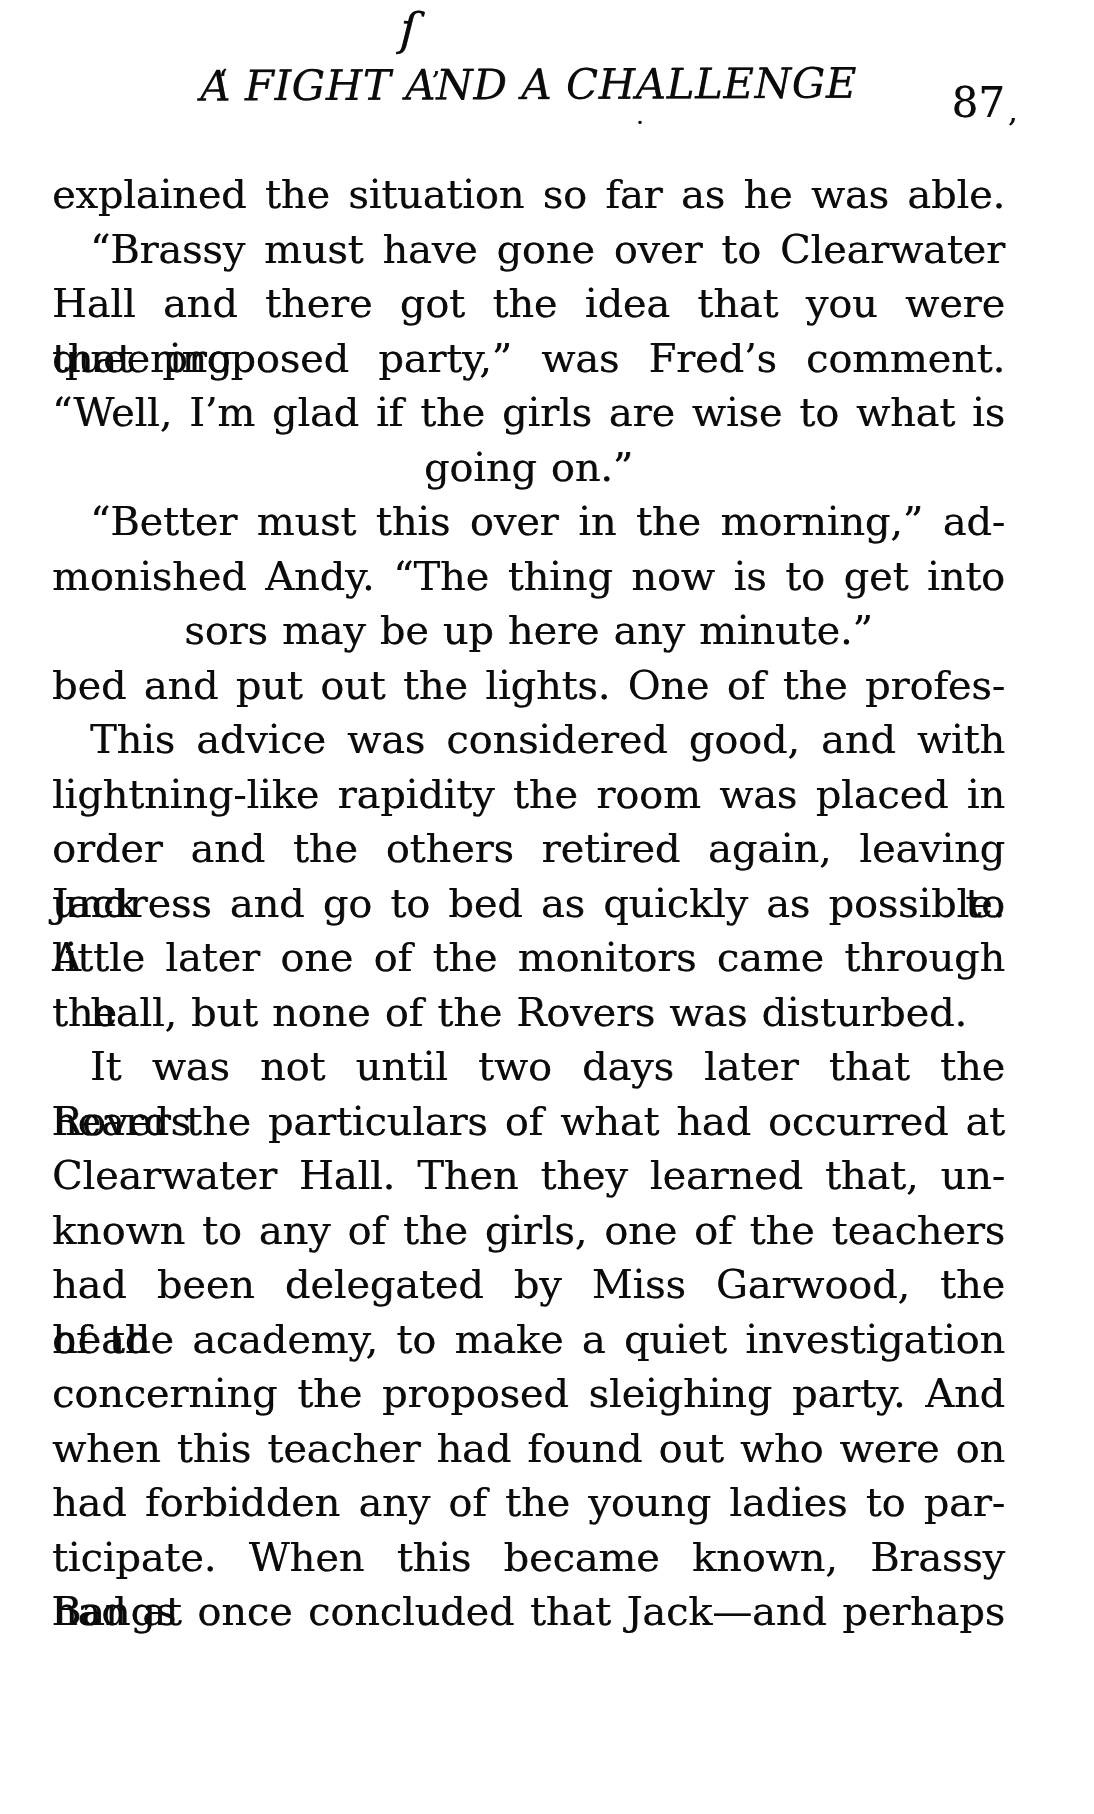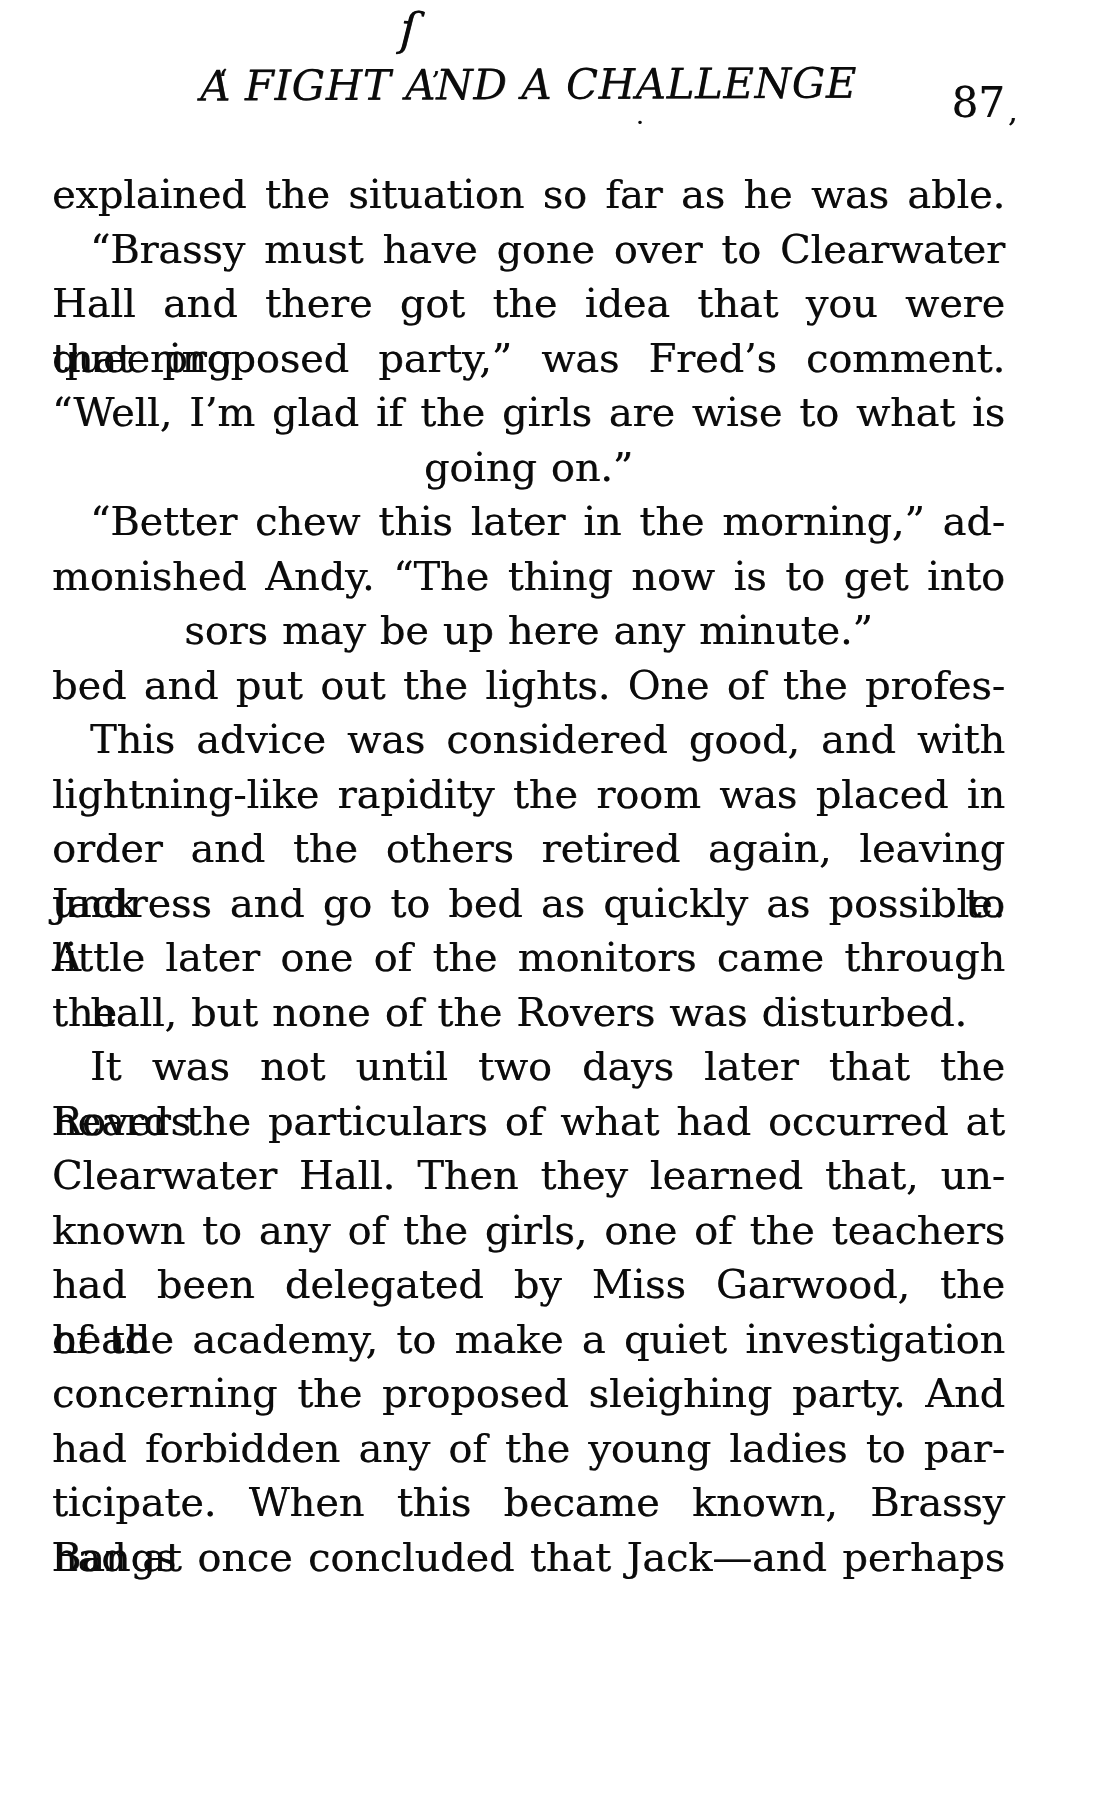--- a/index.html
+++ b/index.html
@@ -81,35 +81,36 @@
     <div class="page-number">87</div>
   </div>
 
   <div class="text-block">
     <div class="bodyline stretch">explained the situation so far as he was able.</div>
     <div class="bodyline stretch indent">“Brassy must have gone over to Clearwater</div>
     <div class="bodyline stretch">Hall and there got the idea that you were queering</div>
     <div class="bodyline stretch">that proposed party,” was Fred’s comment.</div>
     <div class="bodyline stretch">“Well, I’m glad if the girls are wise to what is</div>
     <div class="bodyline">going on.”</div>
-    <div class="bodyline stretch indent">“Better chew this later in the morning,” ad-</div>
+    <div class="bodyline stretch indent">“Better must this over in the morning,” ad-</div>
     <div class="bodyline stretch">monished Andy.  “The thing now is to get into</div>
     <div class="bodyline">sors may be up here any minute.”</div>
     <div class="bodyline stretch">bed and put out the lights.  One of the profes-</div>
     <div class="bodyline stretch indent">This advice was considered good, and with</div>
     <div class="bodyline stretch">lightning-like rapidity the room was placed in</div>
     <div class="bodyline stretch">order and the others retired again, leaving Jack to</div>
     <div class="bodyline stretch">undress and go to bed as quickly as possible.  A</div>
     <div class="bodyline stretch">little later one of the monitors came through the</div>
     <div class="bodyline">hall, but none of the Rovers was disturbed.</div>
     <div class="bodyline stretch indent">It was not until two days later that the Rovers</div>
     <div class="bodyline stretch">heard the particulars of what had occurred at</div>
     <div class="bodyline stretch">Clearwater Hall.  Then they learned that, un-</div>
     <div class="bodyline stretch">known to any of the girls, one of the teachers</div>
     <div class="bodyline stretch">had been delegated by Miss Garwood, the head</div>
     <div class="bodyline stretch">of the academy, to make a quiet investigation</div>
     <div class="bodyline stretch">concerning the proposed sleighing party.  And</div>
+    <div class="bodyline stretch">when this teacher had found out who were on</div>
     <div class="bodyline stretch">had forbidden any of the young ladies to par-</div>
     <div class="bodyline stretch">ticipate.  When this became known, Brassy Bangs</div>
     <div class="bodyline stretch">had at once concluded that Jack—and perhaps</div>
   </div>
 
 </div>
 
 </body></html>

